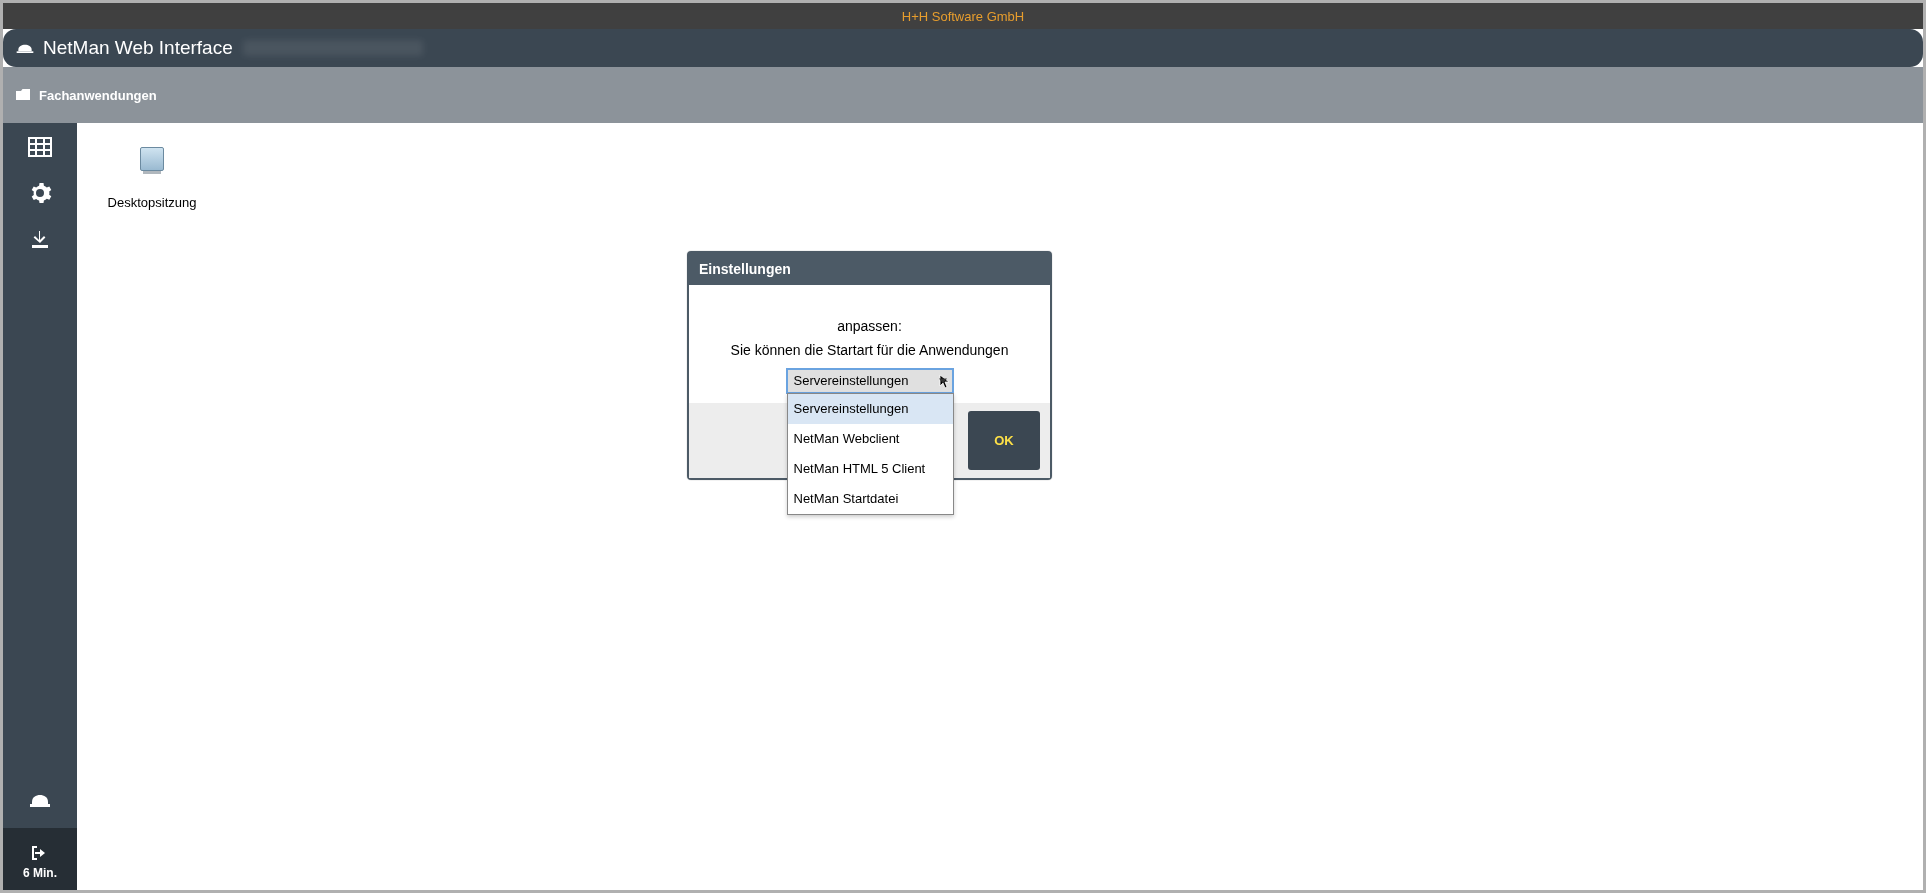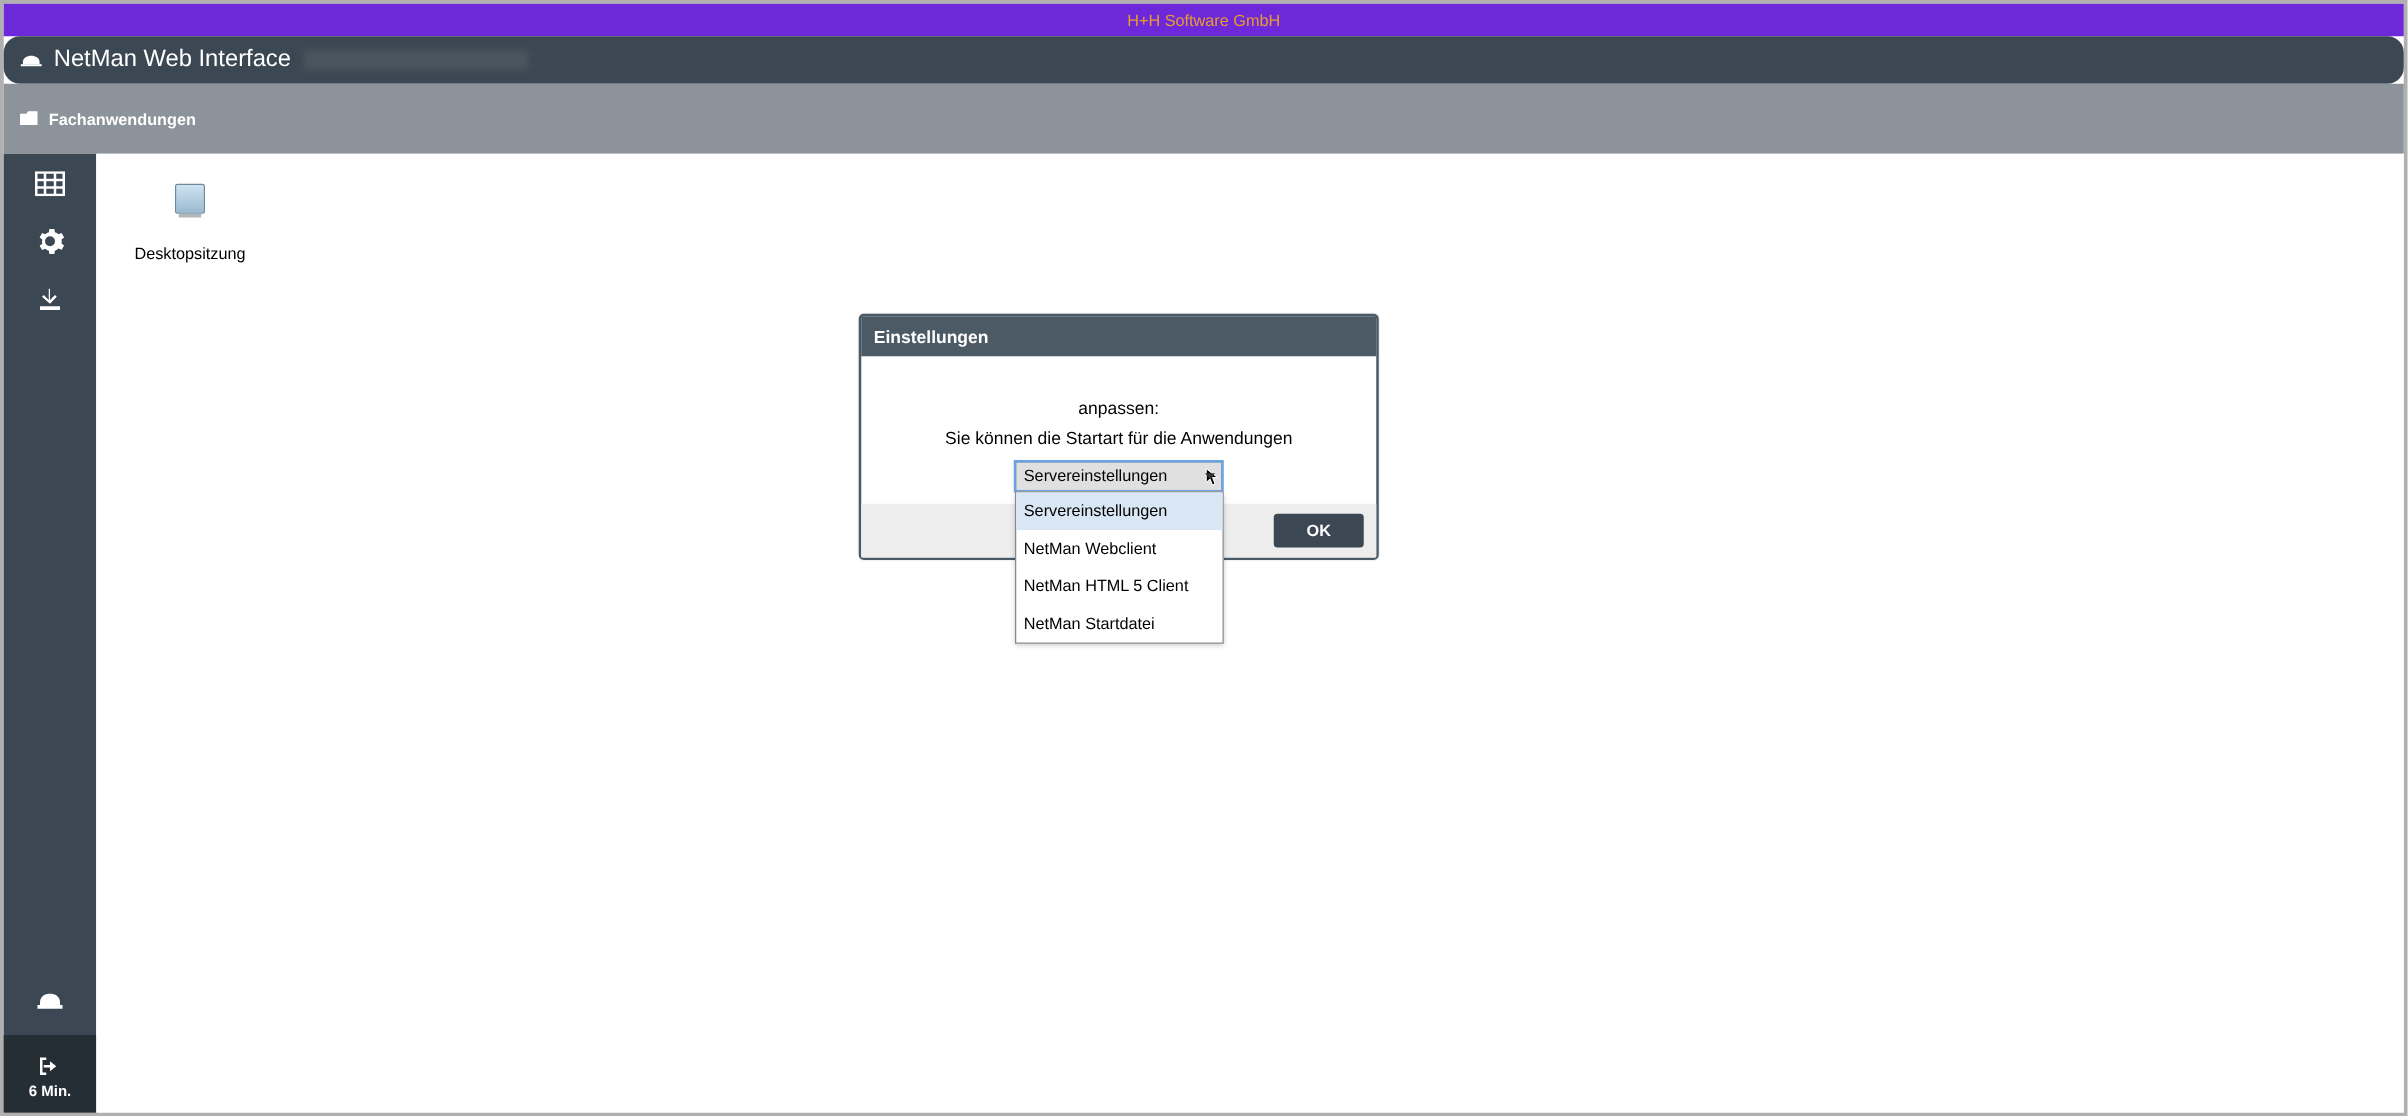--- a/index.html
+++ b/index.html
@@ -1,20 +1,20 @@
 <!DOCTYPE html>
 <html><head>
 <meta charset="utf-8">
 <style>
   * { box-sizing: border-box; margin: 0; padding: 0; }
   html, body { width: 100%; height: 100%; font-family: Arial, Helvetica, sans-serif; }
   body { background: #b0b0b0; padding: 3px; }
   .app { width: 100%; height: 100%; background: #fff; display: flex; flex-direction: column; position: relative; }
 
-  .topbar1 { height: 26px; background: #6d28d9; color: #e79d2d; font-size: 13px; display: flex; align-items: center; justify-content: center; font-weight: 500; }
+  .topbar1 { height: 26px; background: #404040; color: #e79d2d; font-size: 13px; display: flex; align-items: center; justify-content: center; font-weight: 500; }
   .topbar2 { height: 38px; background: #3b4752; color: #fff; display: flex; align-items: center; padding: 0 12px; border-radius: 13px; }
   .logo-icon { width: 20px; height: 14px; margin-right: 8px; }
   .app-title { font-size: 19px; font-weight: 400; }
   .app-title-blur { margin-left: 10px; width: 180px; height: 16px; background: rgba(255,255,255,0.08); filter: blur(3px); border-radius: 3px; }
 
   .breadcrumb { height: 56px; background: #8c939a; color: #fff; display: flex; align-items: center; padding: 0 12px; font-size: 13px; font-weight: 600; }
   .folder-icon { width: 16px; height: 14px; margin-right: 8px; }
 
   .main { flex: 1; display: flex; min-height: 0; }
   .sidebar { width: 74px; background: #3b4752; display: flex; flex-direction: column; }
@@ -25,32 +25,32 @@
   .sidebar-logout { background: #262e35; color: #fff; display: flex; flex-direction: column; align-items: center; justify-content: center; padding: 12px 0 10px; cursor: pointer; }
   .sidebar-logout span { font-size: 12px; font-weight: 600; margin-top: 4px; }
 
   .content { flex: 1; background: #fff; position: relative; padding: 24px 20px; }
   .shortcut { display: inline-flex; flex-direction: column; align-items: center; width: 110px; cursor: pointer; }
   .shortcut-icon { width: 24px; height: 24px; background: linear-gradient(#cfe3f0, #9abad1); border: 1px solid #6b8aa0; border-radius: 2px; margin-bottom: 24px; position: relative; }
   .shortcut-icon::after { content:''; position:absolute; bottom:-4px; left:2px; right:2px; height:3px; background:#b0b7bd; }
   .shortcut-label { font-size: 13px; color: #000; text-align:center; }
 
   
-  .dialog { position: absolute; left: 610px; top: 128px; width: 416px; background: #fff; border: 2px solid #4c5a66; border-radius: 4px; box-shadow: 0 0 0 1px rgba(0,0,0,0.05); }
+  .dialog { position: absolute; left: 610px; top: 128px; width: 365px; background: #fff; border: 2px solid #4c5a66; border-radius: 4px; box-shadow: 0 0 0 1px rgba(0,0,0,0.05); }
   .dialog-header { background: #4c5a66; color: #fff; font-size: 14px; font-weight: 600; padding: 8px 10px; }
   .dialog-body { padding: 30px 20px 10px; text-align: center; font-size: 14px; color: #000; line-height: 1.7; }
   .select-wrap { position: relative; display: inline-block; margin-top: 6px; }
   .select-btn { width: 166px; height: 24px; border: 1px solid #888; background: #e0e0e0; font-size: 13px; display: flex; align-items: center; padding: 0 6px; cursor: pointer; outline: 2px solid #6aa3e0; outline-offset: -1px; position: relative; }
   .select-btn::after { content:''; position:absolute; right:5px; top:50%; transform:translateY(-50%); border-left:4px solid transparent; border-right:4px solid transparent; border-top:5px solid #333; }
   .cursor-arrow { position:absolute; right:1px; top:4px; pointer-events:none; }
   .dropdown { position: absolute; top: 24px; left: 0; width: 167px; background: #fff; border: 1px solid #888; z-index: 10; text-align: left; box-shadow: 0 2px 4px rgba(0,0,0,0.2); }
   .dropdown-item { padding: 4px 6px; font-size: 13px; color: #000; cursor: pointer; }
   .dropdown-item.highlighted { background: #d9e6f4; }
   .dialog-footer { background: #ededed; padding: 8px 10px; display: flex; justify-content: flex-end; }
-  .ok-btn { background: #3b4752; color: #ffffff; border: none; padding: 6px 0; width: 72px; font-size: 13px; font-weight: 600; border-radius: 3px; cursor: pointer; }
+  .ok-btn { background: #3b4752; color: #fde047; border: none; padding: 22px 0; width: 72px; font-size: 13px; font-weight: 600; border-radius: 3px; cursor: pointer; }
 
   svg { display: block; }
 </style>
 </head>
 <body>
 
 <div class="app">
 
   <div class="topbar1">
     <span>H+H Software GmbH</span>

